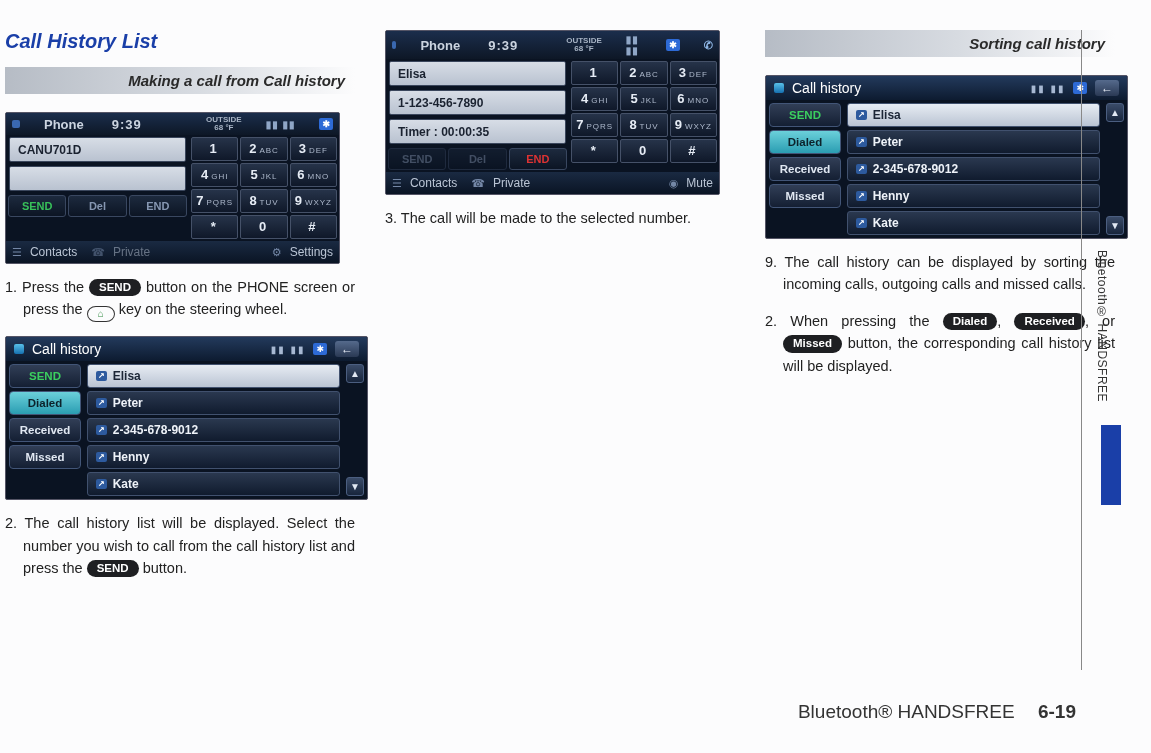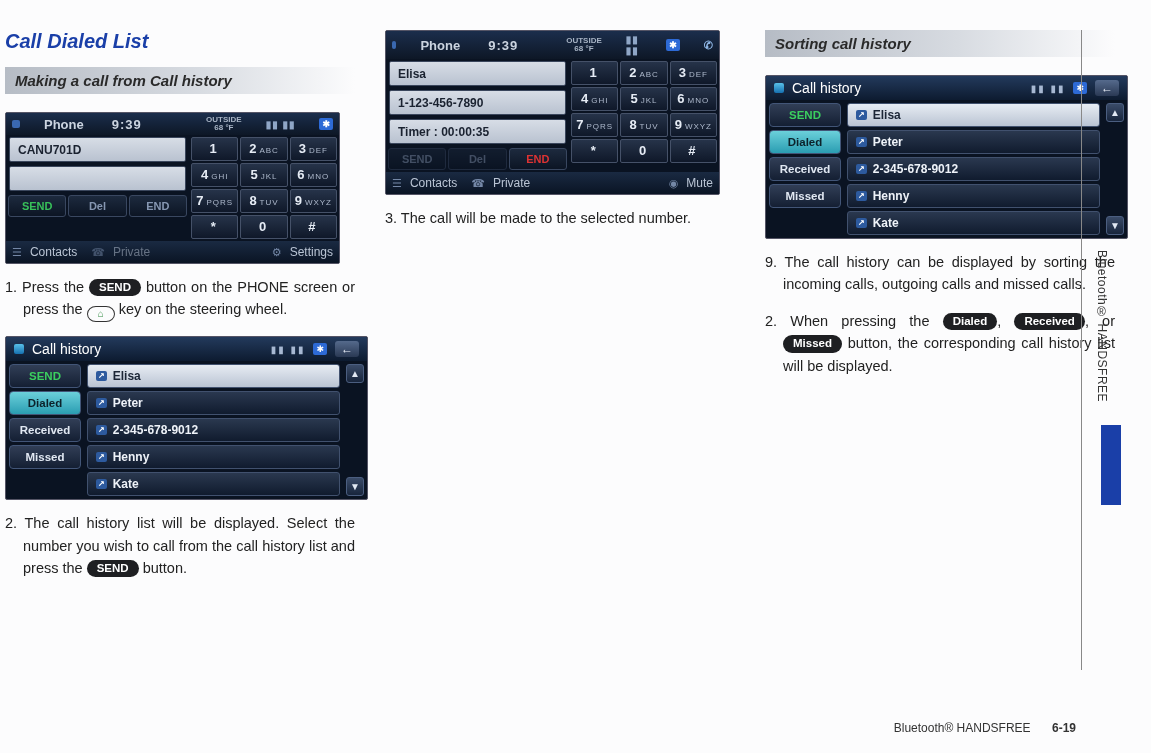--- a/index.html
+++ b/index.html
@@ -32,20 +32,21 @@
     margin-bottom: 14px;
   }
   .subhead {
     background: linear-gradient(to right, #b6bcc5 0%, #d7dbe1 55%, rgba(255,255,255,0) 100%);
     padding: 5px 10px;
     font-size: 15px;
     font-weight: 700;
     font-style: italic;
     color: #2a2a2a;
     margin-bottom: 18px;
+    text-align: right;
   }
   
   .phone-screen {
     background: #0a1322;
     border: 1px solid #556;
     border-radius: 2px;
     width: 335px;
     font-family: Arial, sans-serif;
     margin-bottom: 12px;
     overflow: hidden;
@@ -292,34 +293,34 @@
     position:absolute;
     right:0;
     top:395px;
     width:20px;
     height:80px;
     background:#1a3fa8;
   }
   
   .footer {
     position:absolute;
-    bottom:18px;
+    bottom:30px;
     right:75px;
-    font-size:12px;
+    font-size:19px;
     color:#333;
   }
   .footer .pg { margin-left:18px; font-weight:600;}
 </style>
 </head>
 <body>
 
 <div class="page">
 
   <div class="col col1">
-    <div class="title-main">Call Dialed List</div>
+    <div class="title-main">Call History List</div>
     <div class="subhead">Making a call from Call history</div>
 
     <div class="phone-screen">
       <div class="ps-header">
         <span class="pin"></span>
         <span>Phone</span>
         <span class="time">9:39</span>
         <span class="spacer"></span>
         <span class="stat">
           <span>OUTSIDE</span><br>

